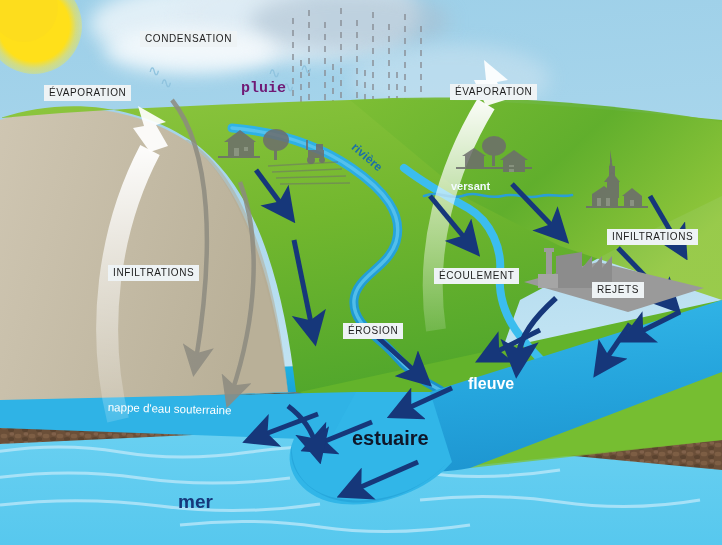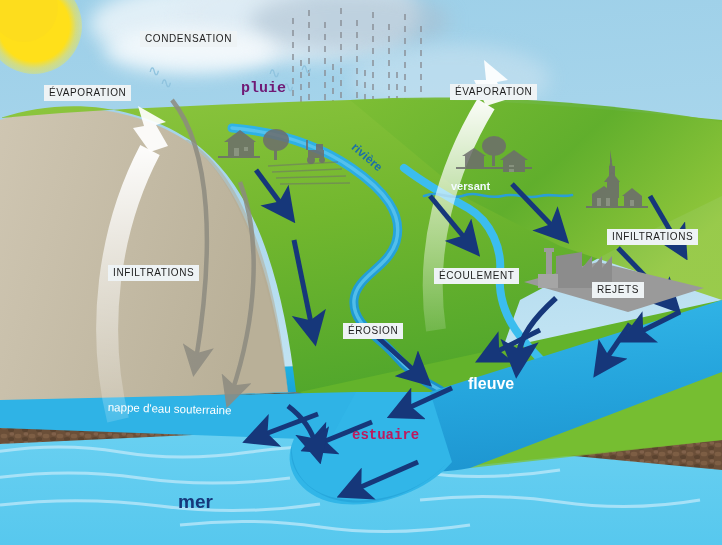--- a/index.html
+++ b/index.html
@@ -279,20 +279,20 @@
   <div class="lbl" style="left:592px;top:282px;">REJETS</div>
 
   <div class="plain" style="left:241px;top:80px;font-size:15px;color:#701a75;font-family:Liberation Mono, monospace;">pluie</div>
 
   <div class="plain" style="left:358px;top:140px;font-size:12px;color:#1b6fa8;transform:rotate(41deg);transform-origin:left top;">rivière</div>
 
   <div class="plain" style="left:451px;top:180px;font-size:11px;color:#f2fbff;">versant</div>
 
   <div class="plain" style="left:468px;top:375px;font-size:16px;color:#ffffff;">fleuve</div>
 
-  <div class="plain" style="left:352px;top:427px;font-size:14px;color:#be185d;font-family:Liberation Mono, monospace;">estuaire</div>
+  <div class="plain" style="left:352px;top:427px;font-size:20px;color:#0f172a;">estuaire</div>
 
   <div class="plain" style="left:178px;top:491px;font-size:19px;color:#16377a;">mer</div>
 
   <div class="plain" style="left:108px;top:401px;font-size:11.5px;font-weight:normal;color:#ffffff;transform:rotate(1.6deg);transform-origin:left top;">nappe d'eau souterraine</div>
 
 
 </div>
 
 </body></html>

